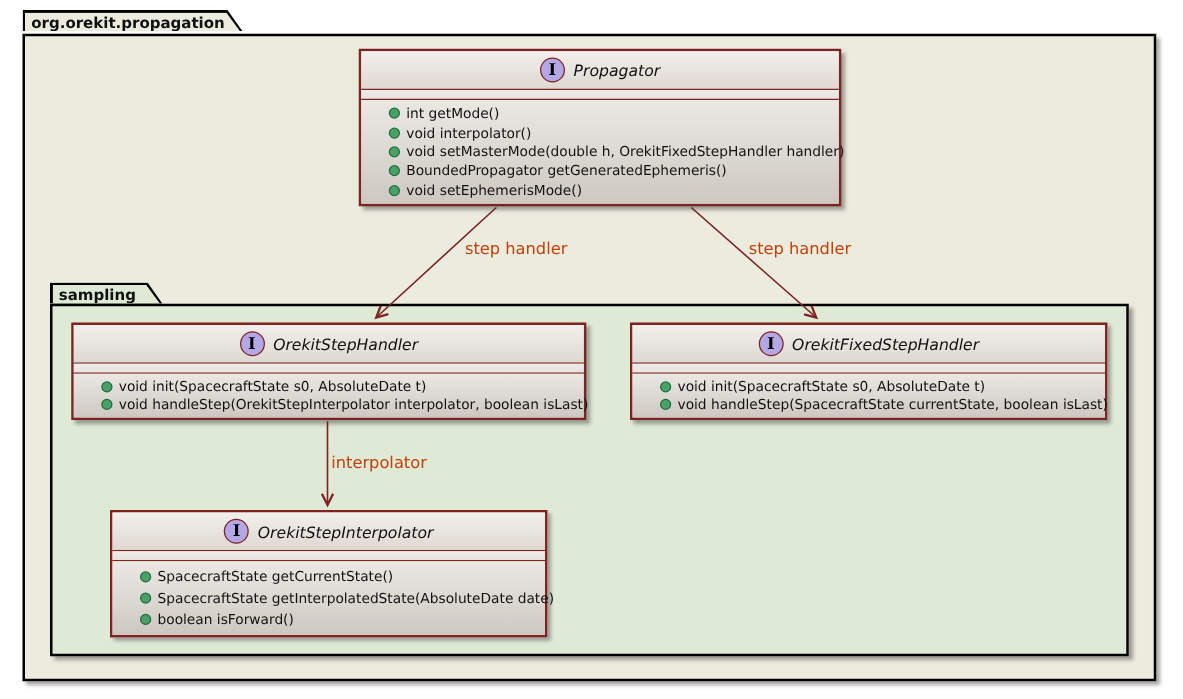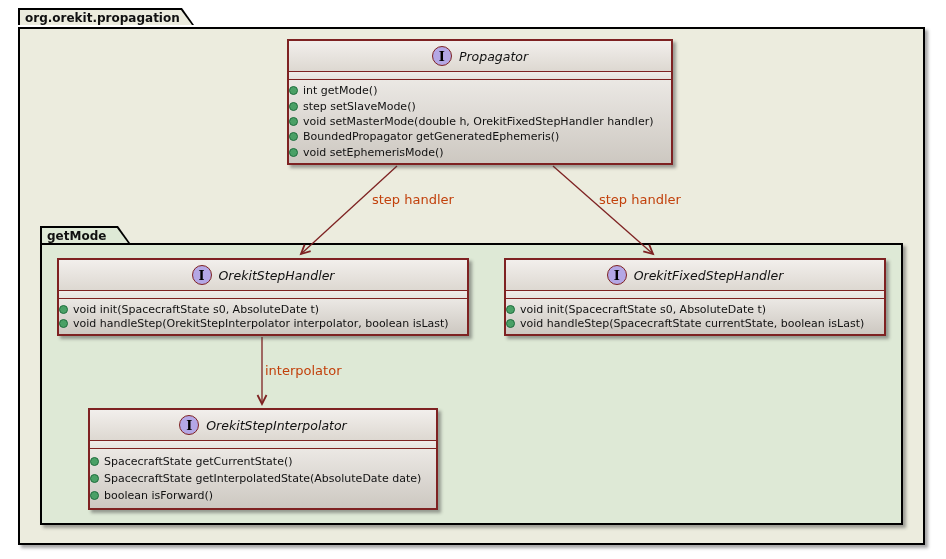--- a/index.html
+++ b/index.html
@@ -36,21 +36,21 @@
     width:20px;height:20px;border-radius:50%;background:#b4a7e5;
     border:1px solid #7e2222;box-sizing:border-box;
     display:flex;align-items:center;justify-content:center;
     font-family:"DejaVu Serif","Liberation Serif",serif;
     font-weight:bold;font-size:13px;color:#000;line-height:1;
   }
   .i-name{font-style:italic;font-size:12.5px;}
   .c-fields{flex:0 0 7px;border-bottom:1px solid #7e2222;background:linear-gradient(#efedea,#e6e3df);}
   .c-methods{
     flex:1;display:flex;flex-direction:column;justify-content:space-evenly;
-    margin:0;padding:2px 0;list-style:none;
+    margin:0;padding:2px 22px;list-style:none;
     background:linear-gradient(#ebe8e4,#cdc8c1);
   }
   .method{display:flex;align-items:center;gap:5px;font-size:11px;white-space:nowrap;}
   .dot{flex:0 0 auto;width:7px;height:7px;border-radius:50%;
     background:#4aa066;border:1px solid #1f6e3e;box-sizing:content-box;}
   
   #edges{position:absolute;left:0;top:0;pointer-events:none;}
   .edge-label{position:absolute;font-size:13px;white-space:nowrap;color:#c2410c;}
 </style>
 </head>
@@ -61,21 +61,21 @@
   <div class="pkg-body pkg-outer-body" style="left:18px;top:27px;width:907px;height:518px;"></div>
   <div class="pkg-tab" style="left:18px;top:8px;width:176px;height:17px;">
     <div class="pkg-tab-fill" style="background:#ececde;">
       <span class="pkg-label">org.orekit.propagation</span>
     </div>
   </div>
 
   <div class="pkg-body pkg-inner-body" style="left:40px;top:243px;width:863px;height:282px;"></div>
   <div class="pkg-tab" style="left:40px;top:226px;width:90px;height:17px;">
     <div class="pkg-tab-fill" style="background:#dee9d6;">
-      <span class="pkg-label">getMode</span>
+      <span class="pkg-label">sampling</span>
     </div>
   </div>
 
   <svg id="edges" width="946" height="559">
     <defs>
       <marker id="arrowhead" markerWidth="13" markerHeight="12" refX="10" refY="5.5" orient="auto" markerUnits="userSpaceOnUse">
         <path d="M1,1 L10,5.5 L1,10" fill="none" stroke="#7e2222" stroke-width="1.8"></path>
       </marker>
     </defs>
     <line x1="397" y1="166" x2="301" y2="254" stroke="#7e2222" stroke-width="1.3" marker-end="url(#arrowhead)"></line>
@@ -93,21 +93,21 @@
       <span class="i-name">Propagator</span>
     </div>
     <div class="c-fields"></div>
     <ul class="c-methods">
       <li class="method">
           <span class="dot"></span>
           <span>int getMode()</span>
         </li>
       <li class="method">
           <span class="dot"></span>
-          <span>step setSlaveMode()</span>
+          <span>void interpolator()</span>
         </li>
       <li class="method">
           <span class="dot"></span>
           <span>void setMasterMode(double h, OrekitFixedStepHandler handler)</span>
         </li>
       <li class="method">
           <span class="dot"></span>
           <span>BoundedPropagator getGeneratedEphemeris()</span>
         </li>
       <li class="method">

